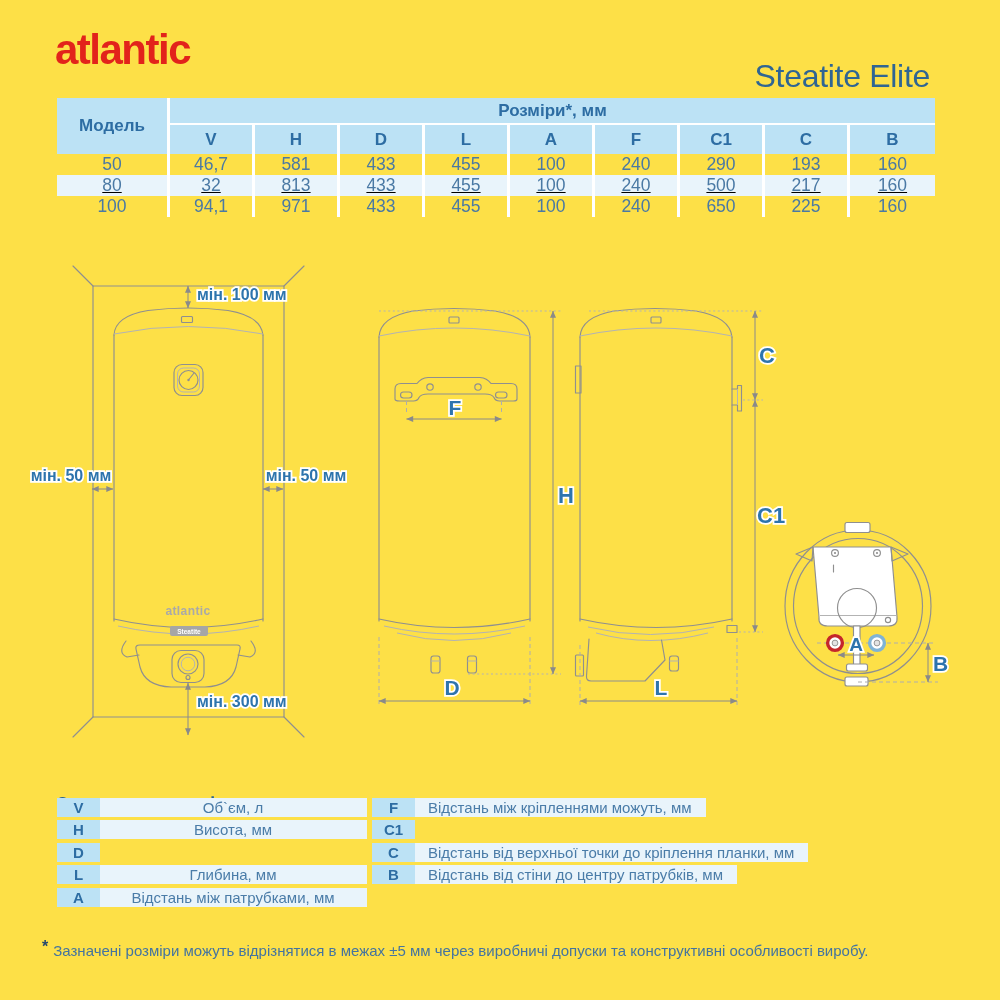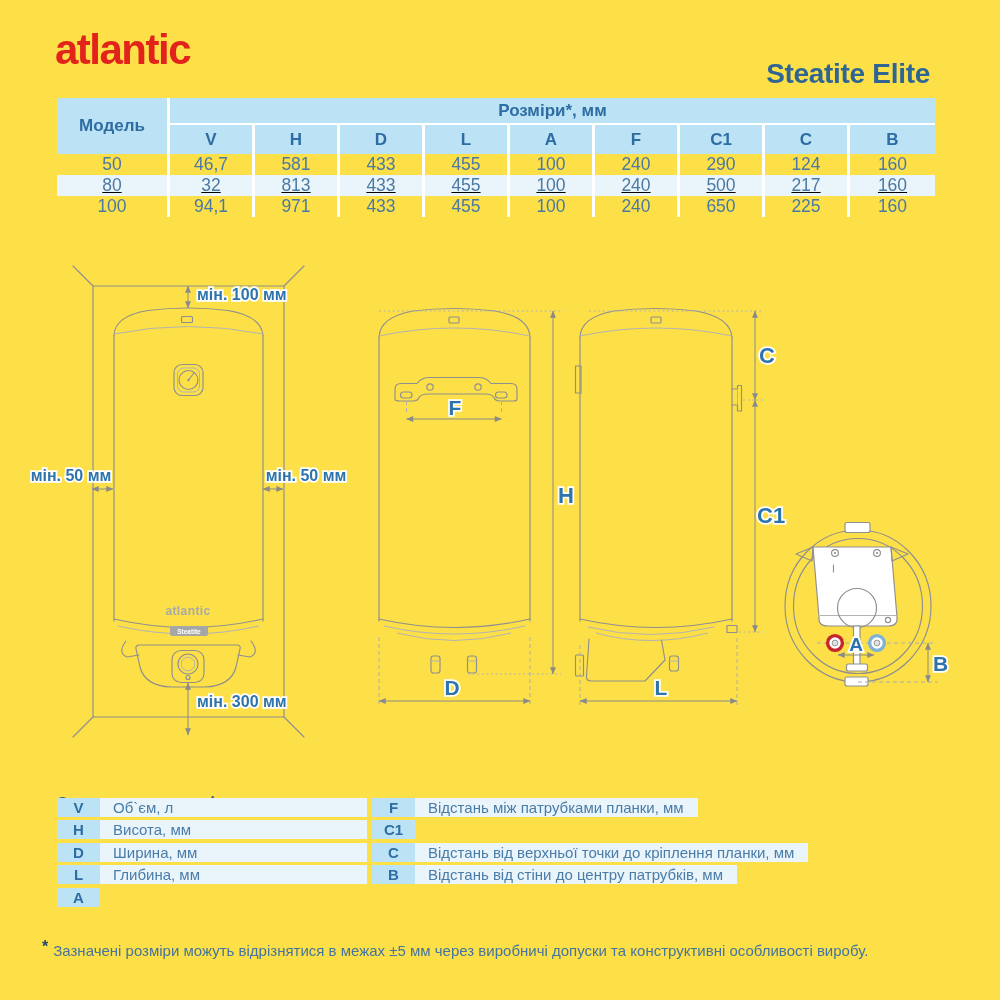--- a/index.html
+++ b/index.html
@@ -2,21 +2,21 @@
 <html><head>
 <meta charset="utf-8">
 <style>
   html,body{margin:0;padding:0;background:#fff;}
   .page{position:relative;width:1000px;height:1000px;background:#fde047;
         font-family:"Liberation Sans",sans-serif;overflow:hidden;}
 
   
   .logo{position:absolute;left:55px;top:26px;font-size:42px;font-weight:700;
         color:#e2231b;letter-spacing:-1.5px;}
-  .product{position:absolute;right:70px;top:58px;font-size:28px;font-weight:700;
+  .product{position:absolute;right:70px;top:58px;font-size:32px;font-weight:400;
         color:#2f6593;letter-spacing:-0.3px;}
 
   
   .spec-wrap{position:absolute;left:57px;top:98px;width:878px;}
   table.spec{border-collapse:separate;border-spacing:0;width:878px;table-layout:fixed;}
   table.spec th,table.spec td{padding:0;text-align:center;vertical-align:middle;}
   table.spec th{background:#bce2f5;color:#2d6da3;font-weight:700;font-size:17px;}
   table.spec .model-col{width:113px;}
   table.spec th.h-dims{height:25px;border-bottom:2px solid #fff;}
   table.spec th.h-sub{height:29px;}
@@ -41,21 +41,21 @@
   
   .legend-title{position:absolute;left:57px;top:794px;font-size:17.5px;font-weight:700;color:#2b628f;}
   .legend-col{position:absolute;top:798px;}
   .legend-col.lcol{left:57px;}
   .legend-col.rcol{left:372px;}
   .lg-row{display:flex;margin-bottom:3.4px;height:19px;}
   .lg-key{width:43px;height:19px;background:#bce2f5;color:#2d6da3;font-weight:700;
           font-size:15px;line-height:19px;text-align:center;flex:0 0 43px;}
   .lg-txt{height:19px;background:#e9f4fb;color:#4a7ca8;font-size:15px;line-height:19px;
           padding:0 14px 0 13px;white-space:nowrap;}
-  .lcol .lg-txt{width:240px;}
+  .lcol .lg-txt{width:240px;text-align:center;}
 
   
   .footnote{position:absolute;left:42px;top:938px;width:935px;font-size:15px;color:#44749f;}
   .fn-star{font-weight:700;color:#26486e;font-size:16px;vertical-align:4px;margin-right:5px;}
 </style>
 </head>
 <body>
 
 <div class="page">
 
@@ -96,21 +96,21 @@
       <tbody>
         <tr>
           <td>50</td>
           <td>46,7</td>
           <td>581</td>
           <td>433</td>
           <td>455</td>
           <td>100</td>
           <td>240</td>
           <td>290</td>
-          <td>124</td>
+          <td>193</td>
           <td>160</td>
         </tr>
         <tr class="alt">
           <td>80</td>
           <td>32</td>
           <td>813</td>
           <td>433</td>
           <td>455</td>
           <td>100</td>
           <td>240</td>
@@ -297,35 +297,35 @@
     <div class="lg-row">
       <span class="lg-key">V</span>
       <span class="lg-txt">Об`єм, л</span>
     </div>
     <div class="lg-row">
       <span class="lg-key">H</span>
       <span class="lg-txt">Висота, мм</span>
     </div>
     <div class="lg-row">
       <span class="lg-key">D</span>
-      <span class="lg-txt">Ширина, мм</span>
     </div>
     <div class="lg-row">
       <span class="lg-key">L</span>
       <span class="lg-txt">Глибина, мм</span>
     </div>
     <div class="lg-row">
       <span class="lg-key">A</span>
+      <span class="lg-txt">Відстань між патрубками, мм</span>
     </div>
   </div>
 
   <div class="legend-col rcol">
     <div class="lg-row">
       <span class="lg-key">F</span>
-      <span class="lg-txt">Відстань між патрубками планки, мм</span>
+      <span class="lg-txt">Відстань між кріпленнями можуть, мм</span>
     </div>
     <div class="lg-row">
       <span class="lg-key">C1</span>
     </div>
     <div class="lg-row">
       <span class="lg-key">C</span>
       <span class="lg-txt">Відстань від верхньої точки до кріплення планки, мм</span>
     </div>
     <div class="lg-row">
       <span class="lg-key">B</span>

